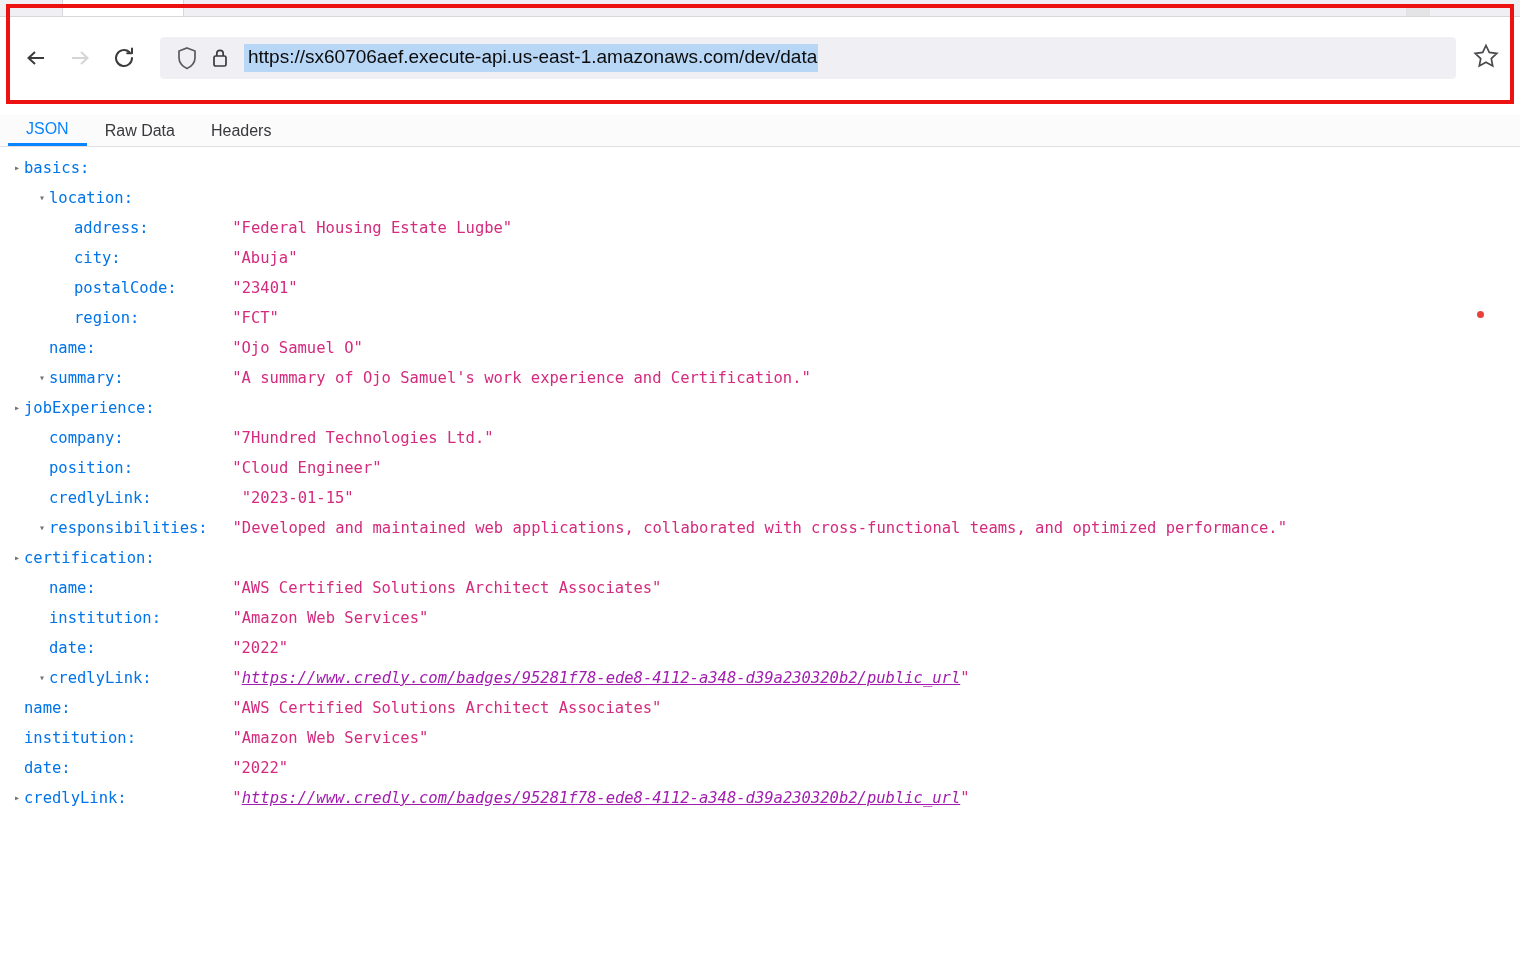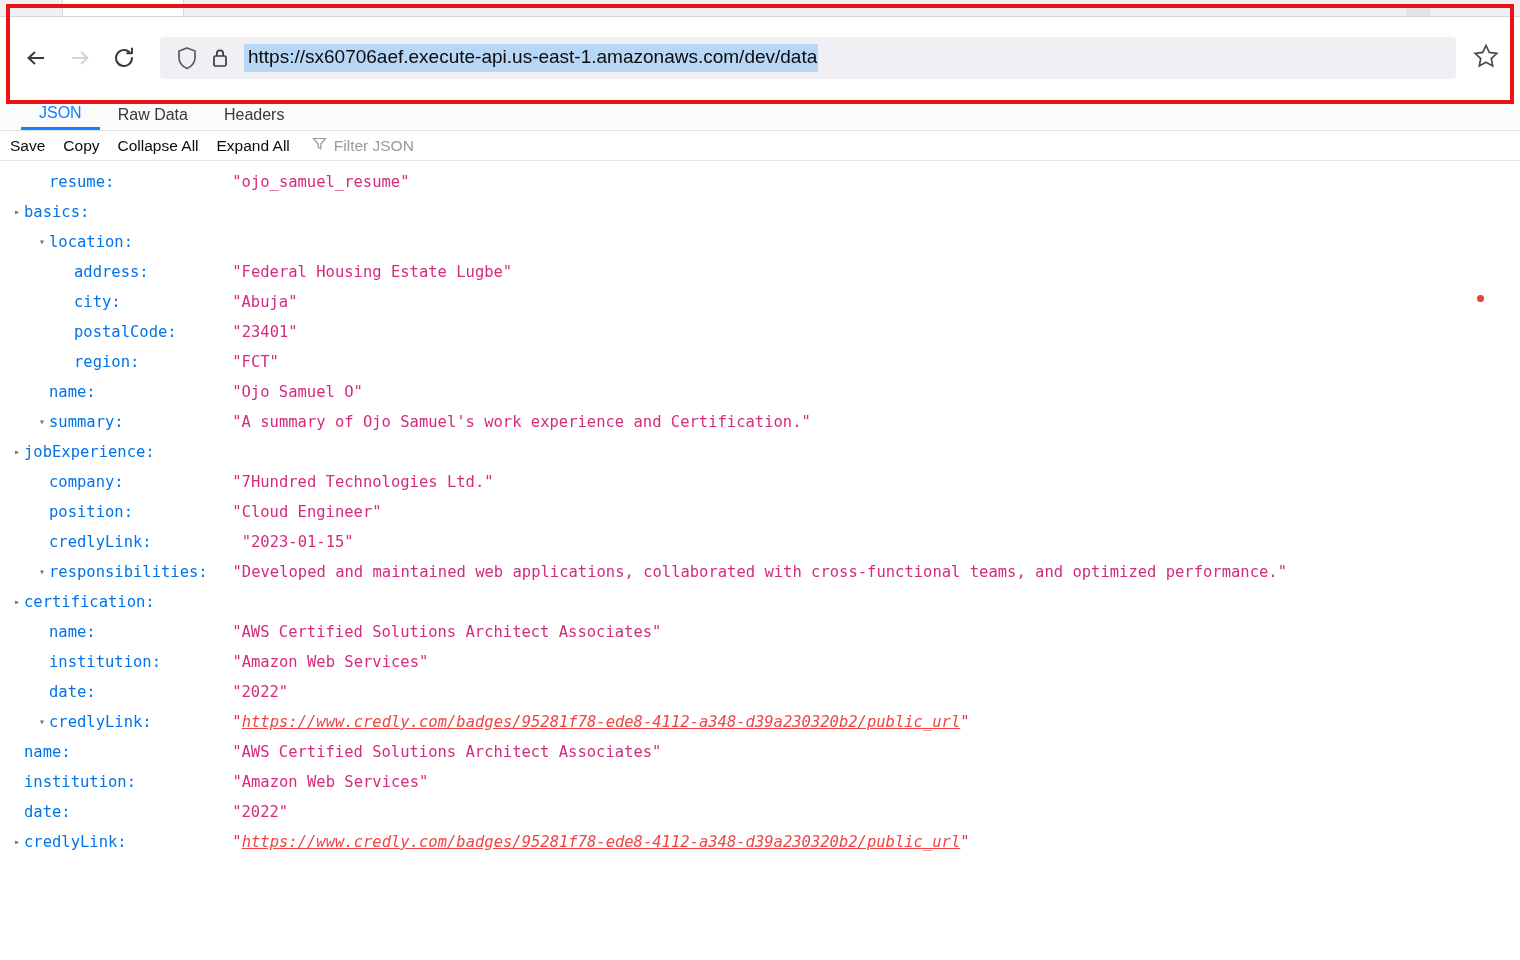--- a/index.html
+++ b/index.html
@@ -112,22 +112,23 @@
   .jsonviewer {
     position: relative;
   }
 
   .jv-tabs {
     height: 32px;
     background: #fbfbfb;
     border-bottom: 1px solid #e0e0e2;
     display: flex;
     align-items: stretch;
-    padding-left: 21px;
-    box-sizing: border-box;
+    padding-left: 8px;
+    box-sizing: border-box;
+    margin-top: 16px;
   }
   .jv-tab {
     display: flex;
     align-items: center;
     padding: 0 18px;
     font-size: 16px;
     color: #38383d;
     box-sizing: border-box;
   }
   .jv-tab.active {
@@ -187,21 +188,21 @@
     flex: 0 0 auto;
   }
   .val {
     color: #d42b7e;
     flex: 0 0 auto;
   }
   .val.link {
     color: #d42b7e;
   }
   .val.link u {
-    color: #ef4444;
+    color: #a21caf;
     text-decoration: underline;
     font-style: italic;
     text-align: center;
   }
   .colgap {
     flex: 0 0 auto;
   }
 
   .scroll-dot {
     position: absolute;
@@ -284,43 +285,22 @@
         <span>JSON</span>
       </div>
       <div class="jv-tab">
         <span>Raw Data</span>
       </div>
       <div class="jv-tab">
         <span>Headers</span>
       </div>
     </div>
 
-    <div class="jv-toolbar">
-      <span class="jv-tool">Save</span>
-      <span class="jv-tool">Copy</span>
-      <span class="jv-tool">Collapse All</span>
-      <span class="jv-tool">Expand All</span>
-      <span class="jv-filter">
-        <span>
-          <svg width="15" height="15" viewBox="0 0 15 15">
-            <path d="M1.5 2.5 H13.5 L8.8 8 V13 L6.2 11.3 V8 Z" stroke="#9a9a9e" stroke-width="1.2" fill="none"></path>
-          </svg>
-        </span>
-        <span class="jv-filter-placeholder">Filter JSON</span>
-      </span>
-    </div>
 
     <div class="jv-rows" id="rows">
-        <div class="jv-row">
-          <div style="flex: 0 0 35px;"></div>
-          <div class="twisty"></div>
-          <div class="key">resume:</div>
-          <div class="colgap" style="flex: 0 0 117.9px;"></div>
-          <div class="val">"ojo_samuel_resume"</div>
-        </div>
         <div class="jv-row">
           <div style="flex: 0 0 10px;"></div>
           <div class="twisty">▸</div>
           <div class="key">basics:</div>
         </div>
         <div class="jv-row">
           <div style="flex: 0 0 35px;"></div>
           <div class="twisty">▾</div>
           <div class="key">location:</div>
         </div>

